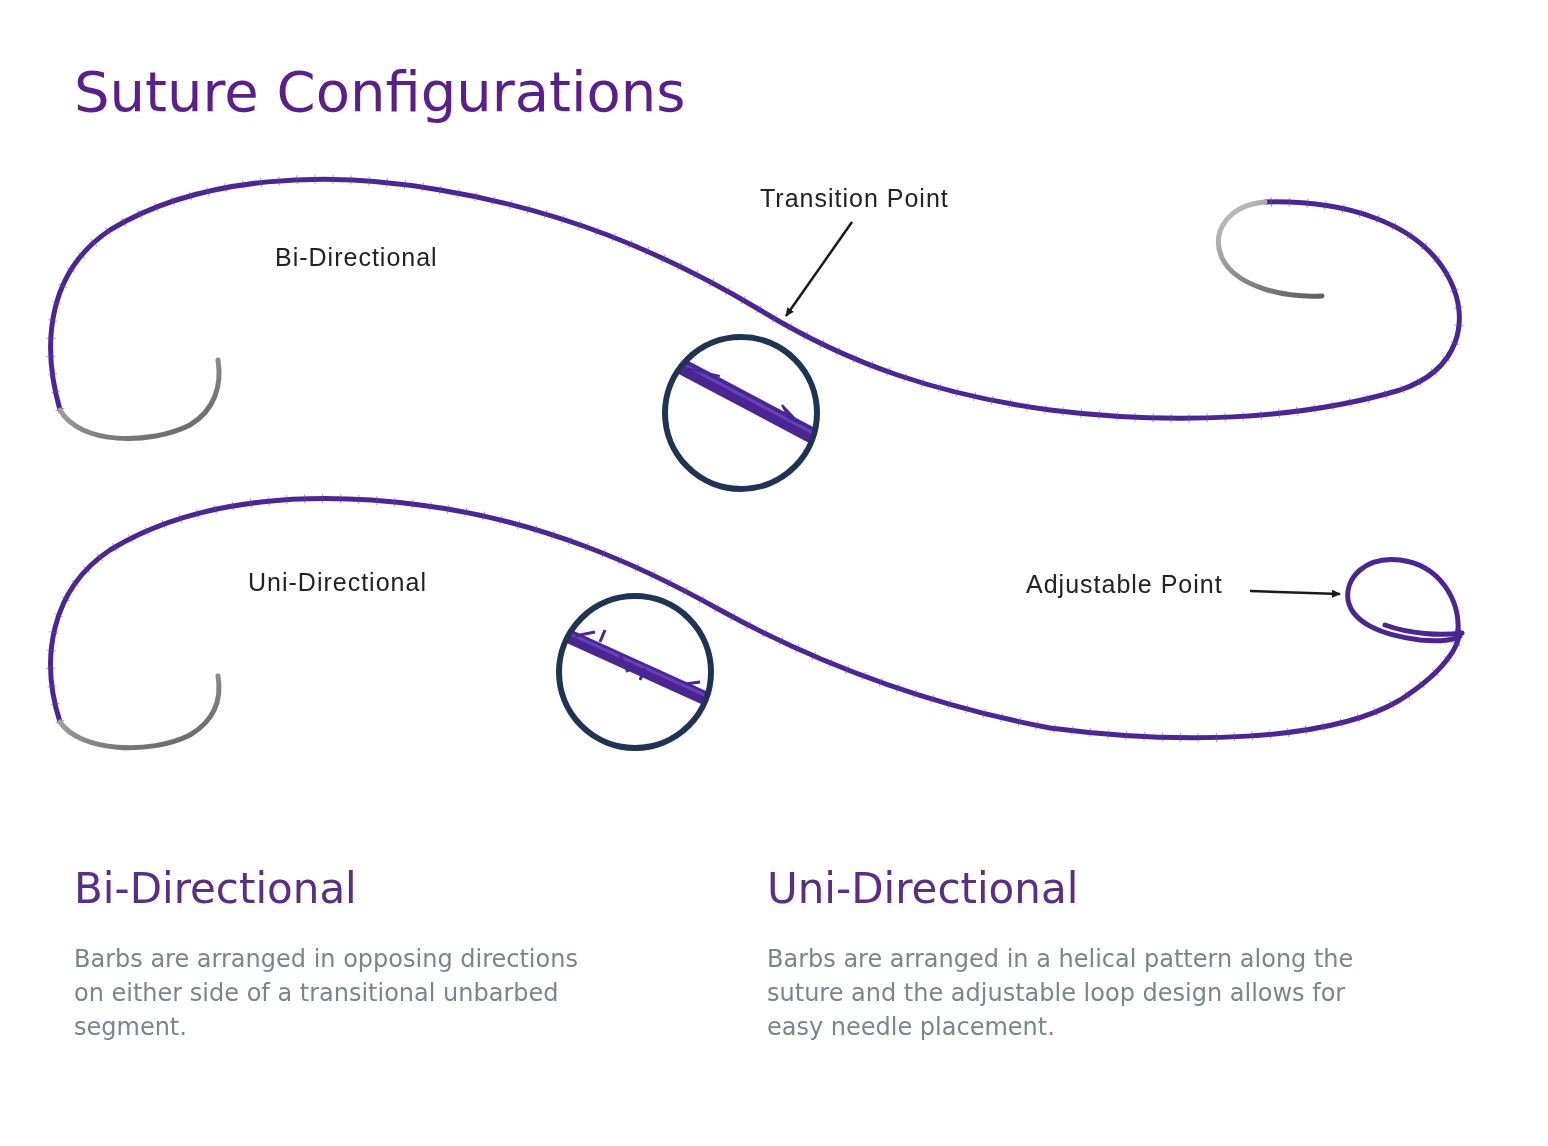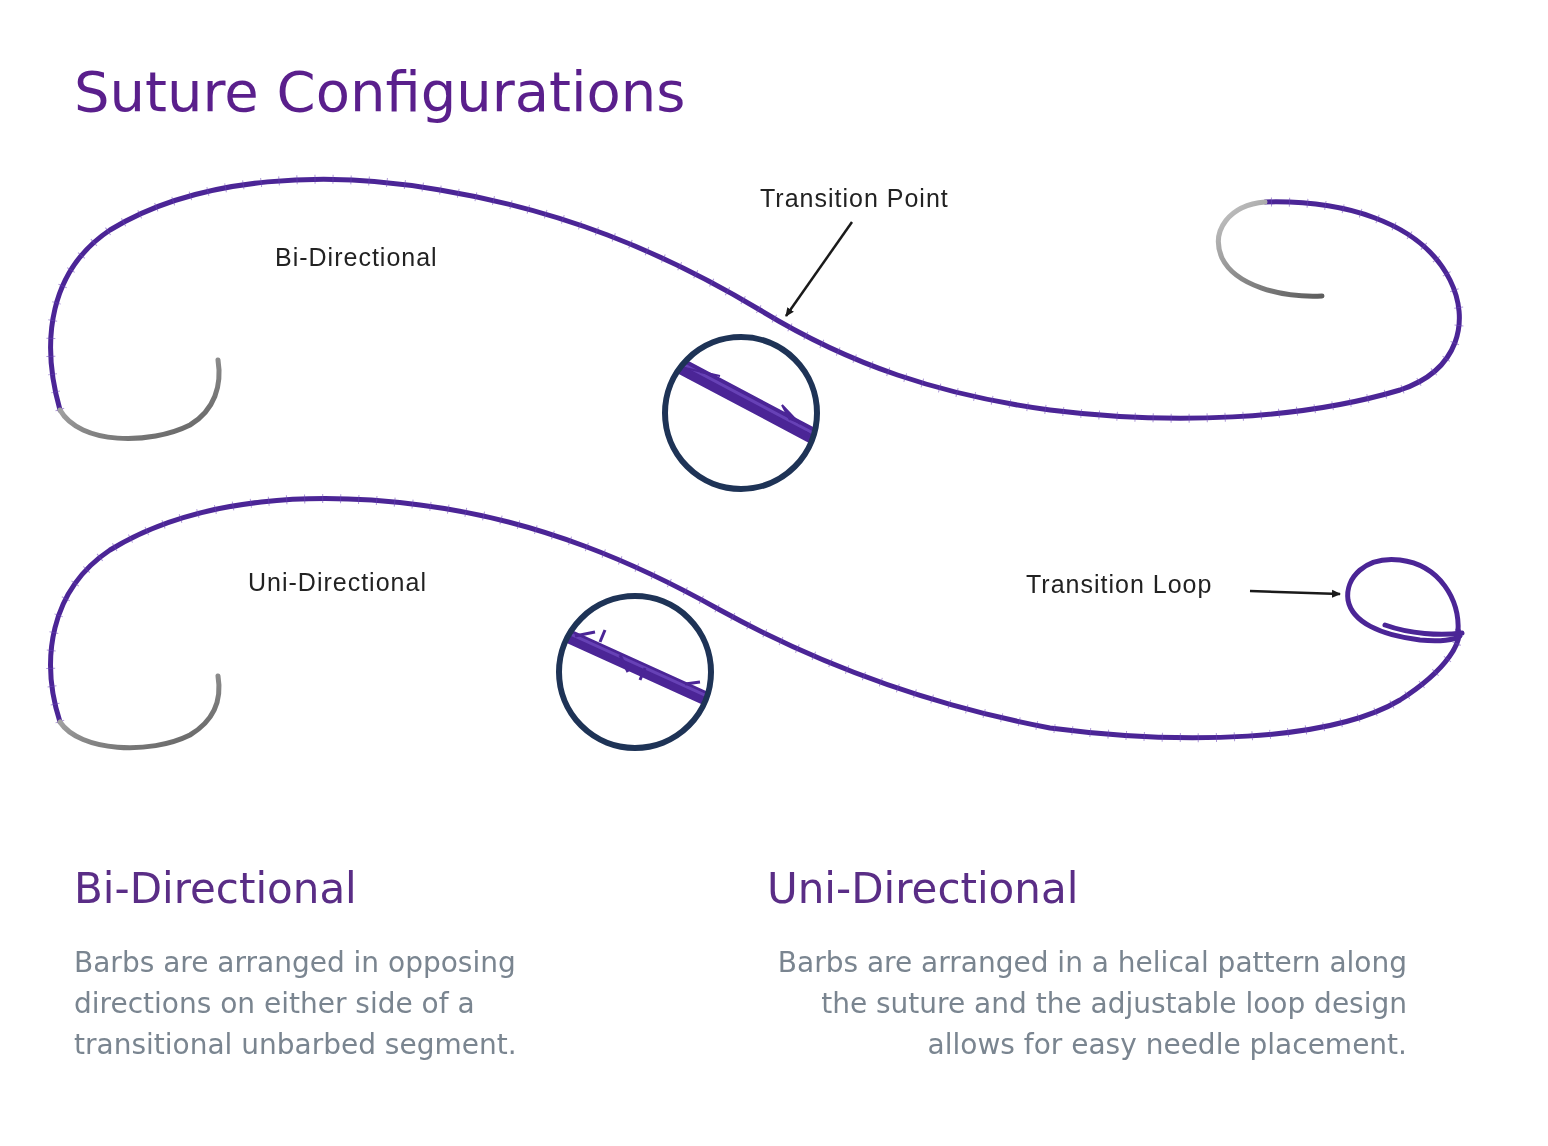--- a/index.html
+++ b/index.html
@@ -1,25 +1,25 @@
 <!DOCTYPE html>
 <html><head>
 <meta charset="utf-8">
 <style>
   html, body { margin: 0; padding: 0; background: #ffffff; }
   body { width: 1548px; height: 1146px; position: relative; overflow: hidden; font-family: "DejaVu Sans", sans-serif; }
   .title { position: absolute; left: 74px; top: 16px; font-size: 56px; font-weight: 400; letter-spacing: 0px; font-family: "DejaVu Sans", sans-serif; margin-top: 43px; }
   .diagram { position: absolute; left: 0; top: 0; width: 1548px; height: 800px; }
   .callout { position: absolute; font-family: "Liberation Sans", sans-serif; font-size: 25px; color: #222222; letter-spacing: 1px; white-space: nowrap; }
   .section-heading { position: absolute; font-size: 42px; font-family: "DejaVu Sans", sans-serif; font-weight: 400; white-space: nowrap; }
-  .section-body { position: absolute; font-size: 28px; line-height: 41px; font-family: "DejaVu Sans", sans-serif; font-weight: 400; }
+  .section-body { position: absolute; font-size: 24px; line-height: 34px; font-family: "DejaVu Sans", sans-serif; font-weight: 400; }
   #col-left-heading { left: 74px; top: 864px; }
   #col-left-body { left: 74px; top: 942px; width: 540px; }
   #col-right-heading { left: 767px; top: 864px; }
-  #col-right-body { left: 767px; top: 942px; width: 640px; text-align: right; }
+  #col-right-body { left: 767px; top: 942px; width: 640px; }
 </style>
 </head>
 <body>
 
 <div class="title" style="color: rgb(90, 31, 140);">Suture Configurations</div>
 
 <svg class="diagram" viewBox="0 0 1548 800" width="1548" height="800" xmlns="http://www.w3.org/2000/svg">
   <defs>
     <linearGradient id="needleGrad" x1="0" y1="0" x2="1" y2="1">
       <stop offset="0" stop-color="#c8c8c8"></stop>
@@ -89,19 +89,19 @@
       <path d="M645,668 L640,680" stroke="#4b2596" stroke-width="3"></path>
       <path d="M685,684 L700,682" stroke="#4b2596" stroke-width="3"></path>
     </g>
     <circle cx="635" cy="672" r="76" fill="none" stroke="#1e3356" stroke-width="6"></circle>
   </g>
 </svg>
 
 <div class="callout" style="left: 275px; top: 243px; color: rgb(34, 34, 34);">Bi-Directional</div>
 <div class="callout" style="left: 760px; top: 184px; color: rgb(34, 34, 34);">Transition Point</div>
 <div class="callout" style="left: 248px; top: 568px; color: rgb(34, 34, 34);">Uni-Directional</div>
-<div class="callout" style="left: 1026px; top: 570px; color: rgb(34, 34, 34);">Transition Loop</div>
+<div class="callout" style="left: 1026px; top: 570px; color: rgb(34, 34, 34);">Adjustable Point</div>
 
 <div class="section-heading" id="col-left-heading" style="color: rgb(90, 45, 134);">Bi-Directional</div>
 <div class="section-body" id="col-left-body" style="color: rgb(122, 133, 144);">Barbs are arranged in opposing directions on either side of a transitional unbarbed segment.</div>
 
 <div class="section-heading" id="col-right-heading" style="color: rgb(90, 45, 134);">Uni-Directional</div>
 <div class="section-body" id="col-right-body" style="color: rgb(122, 133, 144);">Barbs are arranged in a helical pattern along the suture and the adjustable loop design allows for easy needle placement.</div>
 
 </body></html>

